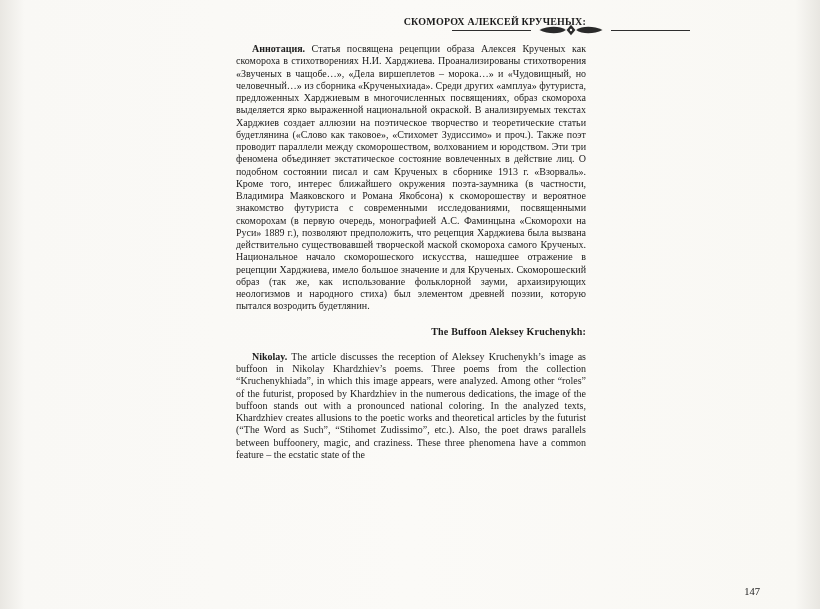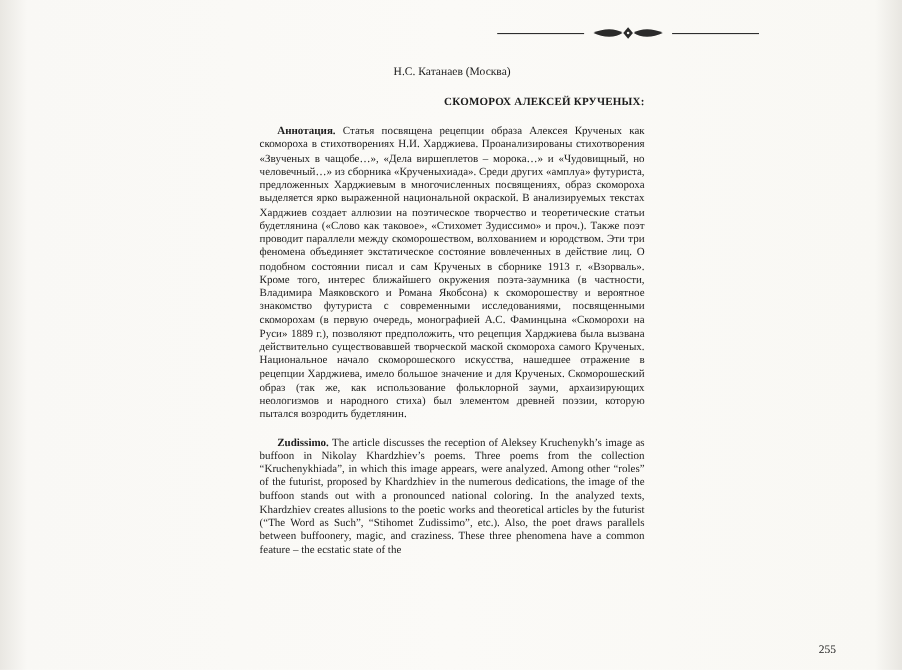--- a/index.html
+++ b/index.html
@@ -84,36 +84,36 @@
         <path d="M45 1 L51 8 L45 15 L39 8 Z"></path>
         <circle cx="45" cy="8" r="1.6" fill="#f9f8f5"></circle>
       </g>
     </svg>
   </span>
   <span class="rule"></span>
 </div>
 
 <div class="column">
 
-  <div class="author">Н.С. Катанаев (Москва)</div>
 
   <div class="title">
     <div>СКОМОРОХ АЛЕКСЕЙ КРУЧЕНЫХ:</div>
   </div>
 
   <p class="para abstract">
     <span class="lead">Аннотация.</span>
     <span>Статья посвящена рецепции образа Алексея Крученых как скомороха в стихотворениях Н.И. Харджиева. Проанализированы стихотворения «Звученых в чащобе…», «Дела виршеплетов – морока…» и «Чудовищный, но человечный…» из сборника «Крученыхиада». Среди других «амплуа» футуриста, предложенных Харджиевым в многочисленных посвящениях, образ скомороха выделяется ярко выраженной национальной окраской. В анализируемых текстах Харджиев создает аллюзии на поэтическое творчество и теоретические статьи будетлянина («Слово как таковое», «Стихомет Зудиссимо» и проч.). Также поэт проводит параллели между скоморошеством, волхованием и юродством. Эти три феномена объединяет экстатическое состояние вовлеченных в действие лиц. О подобном состоянии писал и сам Крученых в сборнике 1913 г. «Взорваль». Кроме того, интерес ближайшего окружения поэта-заумника (в частности, Владимира Маяковского и Романа Якобсона) к скоморошеству и вероятное знакомство футуриста с современными исследованиями, посвященными скоморохам (в первую очередь, монографией А.С. Фаминцына «Скоморохи на Руси» 1889 г.), позволяют предположить, что рецепция Харджиева была вызвана действительно существовавшей творческой маской скомороха самого Крученых. Национальное начало скоморошеского искусства, нашедшее отражение в рецепции Харджиева, имело большое значение и для Крученых. Скоморошеский образ (так же, как использование фольклорной зауми, архаизирующих неологизмов и народного стиха) был элементом древней поэзии, которую пытался возродить будетлянин.</span>
   </p>
 
 
 
   <div class="title en-title">
+    <div>The Buffoon Aleksey Kruchenykh:</div>
   </div>
 
   <p class="para en-abstract">
-    <span class="lead">Zudissimo.</span>
+    <span class="lead">Nikolay.</span>
     <span>The article discusses the reception of Aleksey Kruchenykh’s image as buffoon in Nikolay Khardzhiev’s poems. Three poems from the collection “Kruchenykhiada”, in which this image appears, were analyzed. Among other “roles” of the futurist, proposed by Khardzhiev in the numerous dedications, the image of the buffoon stands out with a pronounced national coloring. In the analyzed texts, Khardzhiev creates allusions to the poetic works and theoretical articles by the futurist (“The Word as Such”, “Stihomet Zudissimo”, etc.). Also, the poet draws parallels between buffoonery, magic, and craziness. These three phenomena have a common feature – the ecstatic state of the</span>
   </p>
 
 </div>
 
-<div class="page-number">255</div>
+<div class="page-number">147</div>
 
 </body></html>

